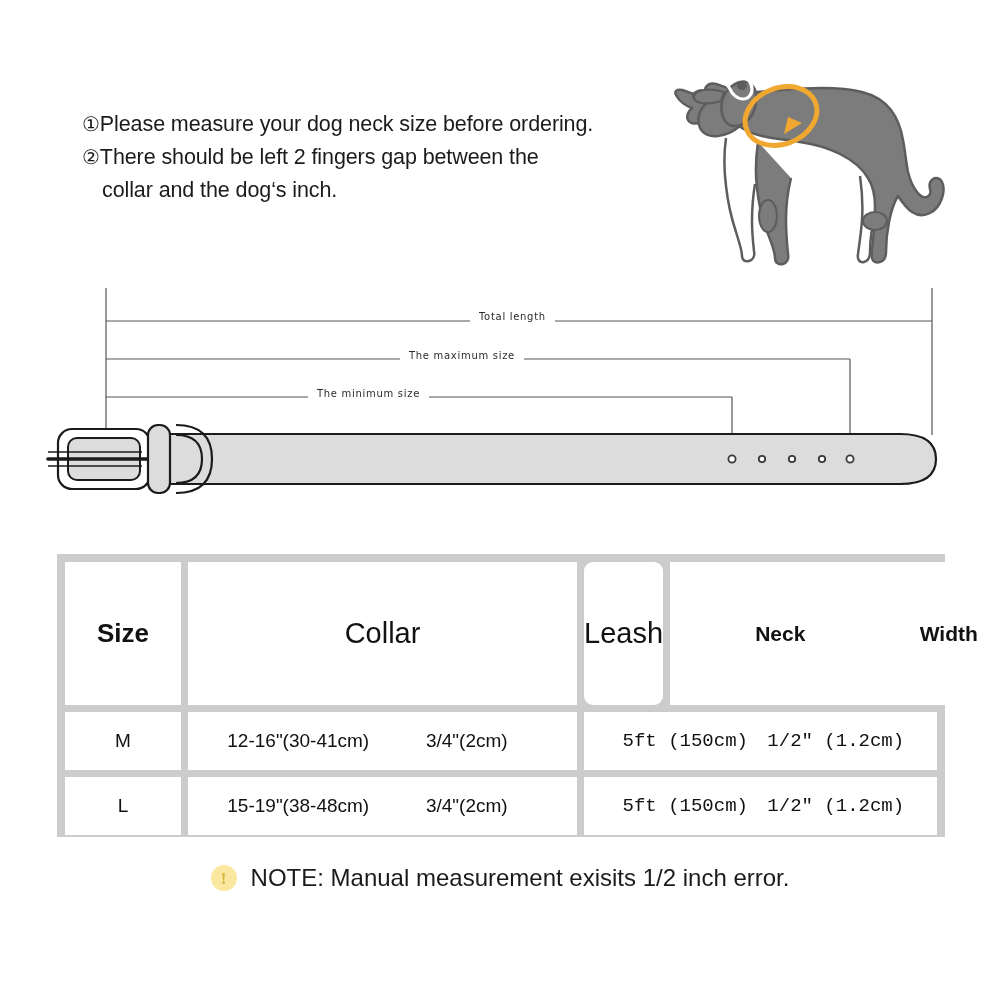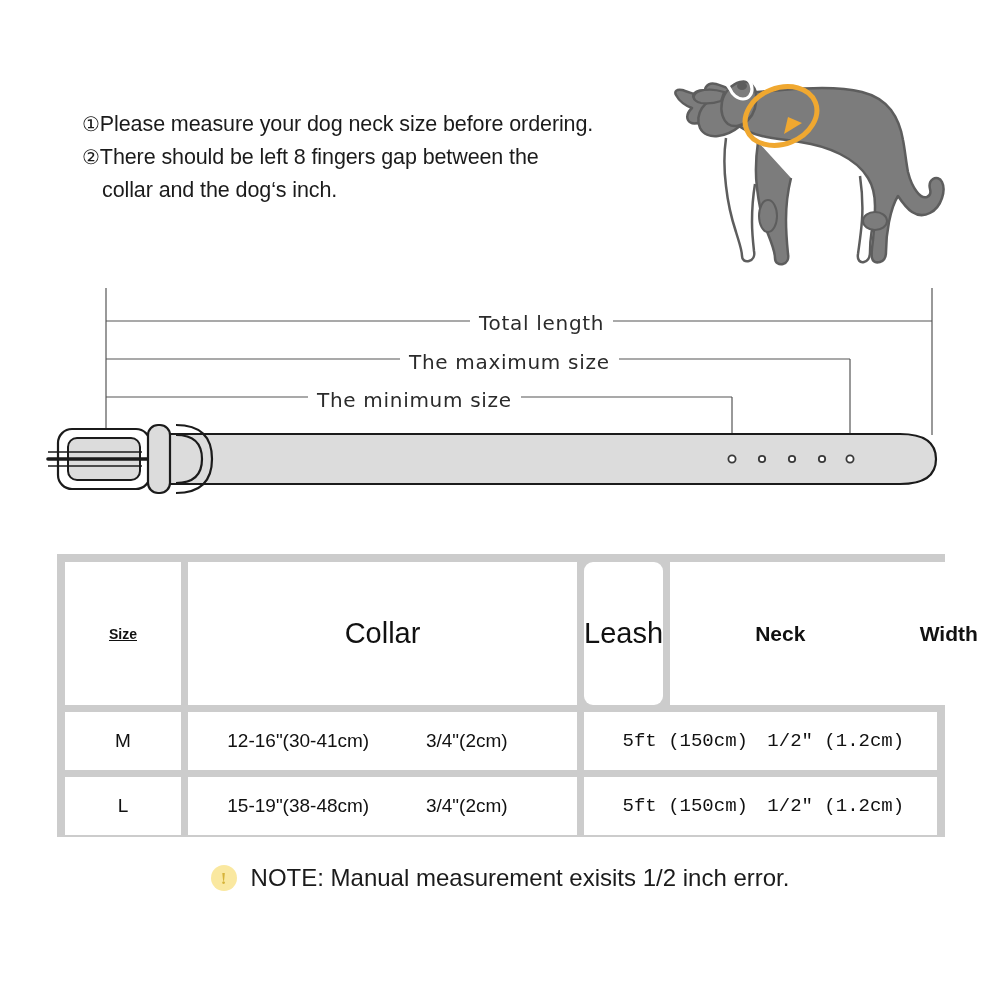--- a/index.html
+++ b/index.html
@@ -29,21 +29,21 @@
 
   
   .dog-wrap { position: absolute; left: 662px; top: 46px; width: 300px; height: 235px; }
   .dog-wrap svg { display:block; width:100%; height:100%; }
 
   
   .belt-wrap { position:absolute; left:0; top:275px; width:1000px; height:240px; }
   .belt-wrap svg { display:block; width:100%; height:100%; }
   .dimlabel {
     position:absolute;
-    font-size: 20px;
+    font-size: 10px;
     letter-spacing: 0.7px;
     color:#2b2b2b;
     background:#fff;
     padding:0 9px;
     white-space:nowrap;
     font-family:"DejaVu Sans", sans-serif;
   }
   #lbl-total { left:470px; top:311px; }
   #lbl-max   { left:400px; top:350px; }
   #lbl-min   { left:308px; top:388px;text-align:center; }
@@ -54,21 +54,21 @@
     width:888px; height:283px;
     background:#cccccc;
     padding:8px;
   }
   .tbl { width:100%; height:100%; display:flex; flex-direction:column; gap:7px; }
   .tbl-top { display:flex; flex:0 0 auto; height:143px; gap:7px; }
   .cell-size {
     flex: 0 0 116px;
     background:#fff;
     display:flex; align-items:center; justify-content:center;
-    font-size:14px; font-weight:bold; color:#111;text-decoration:underline;
+    font-size:26px; font-weight:bold; color:#111;
   }
   .top-right { flex:1 1 auto; display:flex; flex-direction:row; gap:7px; }
   .grouprow { flex:0 0 68px; display:flex; gap:7px; }
   .subrow   { flex:1 1 auto; display:flex; gap:11px; }
   .grp-collar, .sub-collar { flex: 0 0 389px; }
   .grp-leash,  .sub-leash  { flex: 1 1 auto; border-radius: 9px; }
   .grp-cell {
     background:#fff; display:flex; align-items:center; justify-content:center;
     font-size:29px; color:#111;
   }
@@ -109,21 +109,21 @@
 </head>
 <body>
 
 <div id="page">
 
   <div class="instructions">
     <div class="instr-line">
       <span class="circnum">①</span><span>Please measure your dog neck size before ordering.</span>
     </div>
     <div class="instr-line">
-      <span class="circnum">②</span><span>There should be left 8 fingers gap between the</span>
+      <span class="circnum">②</span><span>There should be left 2 fingers gap between the</span>
     </div>
     <div class="instr-line instr-cont">collar and the dog‘s inch.</div>
   </div>
 
   <div class="dog-wrap">
     <svg viewBox="0 0 300 235" xmlns="http://www.w3.org/2000/svg">
       <g>
         <path d="M56,52 C44,54 28,46 20,44 C15,43 12,45 14,49 C17,55 24,60 30,62
                  C26,66 24,70 26,74 C28,78 34,78 40,76
                  C46,74 54,72 62,72

